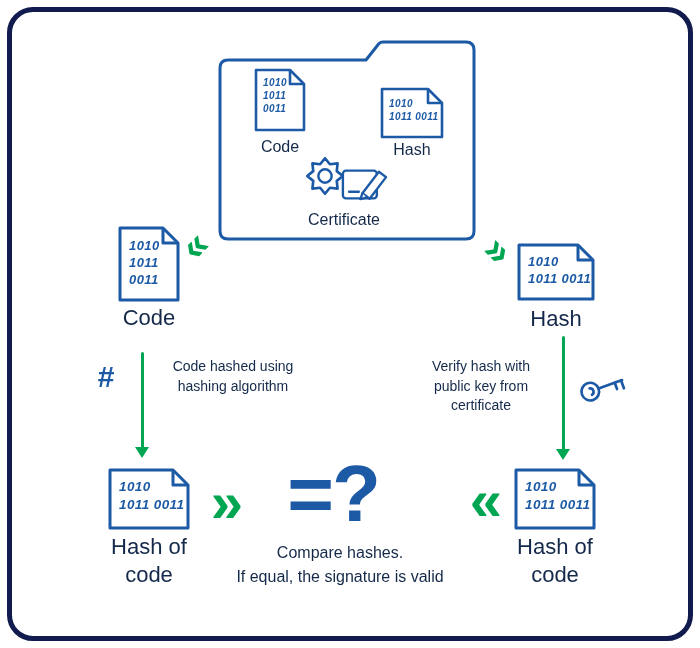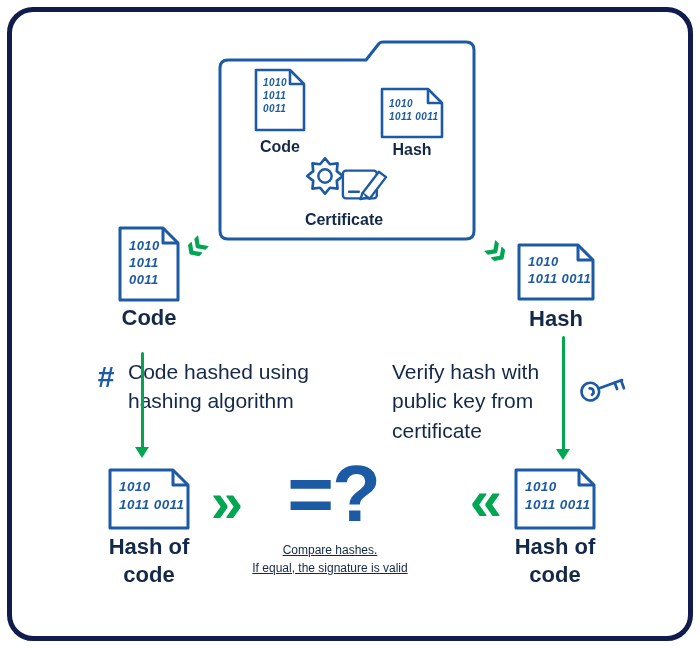--- a/index.html
+++ b/index.html
@@ -11,22 +11,22 @@
   *{margin:0;padding:0;box-sizing:border-box;}
   html,body{width:700px;height:648px;background:#fff;overflow:hidden;}
   body{font-family:"Liberation Sans",sans-serif;position:relative;color:var(--dark);}
   .frame{position:absolute;left:7px;top:7px;right:7px;bottom:7px;border:5px solid var(--navy);border-radius:26px;background:#fff;}
   .abs{position:absolute;}
   .doc{position:absolute;font-style:italic;}
   .doc svg{position:absolute;inset:0;width:100%;height:100%;overflow:visible;}
   .doc-body{fill:#fff;stroke:var(--blue);stroke-linejoin:round;}
   .doc-fold{fill:none;stroke:var(--blue);stroke-linejoin:round;}
   .doc-text{position:absolute;white-space:pre-line;font-weight:700;color:var(--blue);line-height:1.32;letter-spacing:0.4px;}
-  .label{position:absolute;color:var(--dark);text-align:center;font-weight:700;white-space:pre-line;}
-  .step{position:absolute;color:var(--dark);text-align:left;font-size:21px;line-height:1.4;white-space:pre-line;}
+  .label{position:absolute;color:var(--dark);text-align:center;font-weight:400;white-space:pre-line;}
+  .step{position:absolute;color:var(--dark);text-align:center;font-size:14px;line-height:1.4;white-space:pre-line;}
   .chev{position:absolute;display:flex;align-items:center;justify-content:center;color:var(--green);font-weight:700;line-height:1;}
   .arrow{position:absolute;}
   .arrow .shaft{position:absolute;left:50%;top:0;bottom:5px;width:3px;margin-left:-1.5px;background:var(--green);border-radius:2px;}
   .arrow .head{position:absolute;left:50%;bottom:0;width:0;height:0;margin-left:-7px;border-left:7px solid transparent;border-right:7px solid transparent;border-top:11px solid var(--green);}
   .icon svg{display:block;width:100%;height:100%;}
   .equals{position:absolute;display:flex;align-items:center;justify-content:center;color:var(--blue);font-weight:800;letter-spacing:-2px;line-height:1;}
   .caption{position:absolute;text-align:center;color:var(--dark);white-space:pre-line;}
   .hash-sym{position:absolute;color:var(--blue);font-weight:700;text-align:center;}
 </style>
 </head>
@@ -148,14 +148,14 @@
   </svg>
   <div class="doc-text" style="left:11px;top:10px;font-size:13.5px;">1010
 1011 0011</div>
 </div>
 <div class="label" style="left:504px;top:533px;width:102px;font-size:22px;line-height:1.28;">Hash of
 code</div>
 
 <div class="chev" style="left:193px;top:468px;width:68px;height:68px;font-size:58px;">»</div>
 <div class="equals" style="left:258px;top:444px;width:150px;height:100px;font-size:80px;">=?</div>
 <div class="chev" style="left:452px;top:466px;width:68px;height:68px;font-size:58px;">«</div>
-<div class="caption" style="left:128px;top:541px;width:404px;font-size:12px;line-height:1.5;text-decoration:underline;">Compare hashes.
+<div class="caption" style="left:138px;top:541px;width:404px;font-size:16px;line-height:1.5;">Compare hashes.
 If equal, the signature is valid</div>
 
 </body></html>

